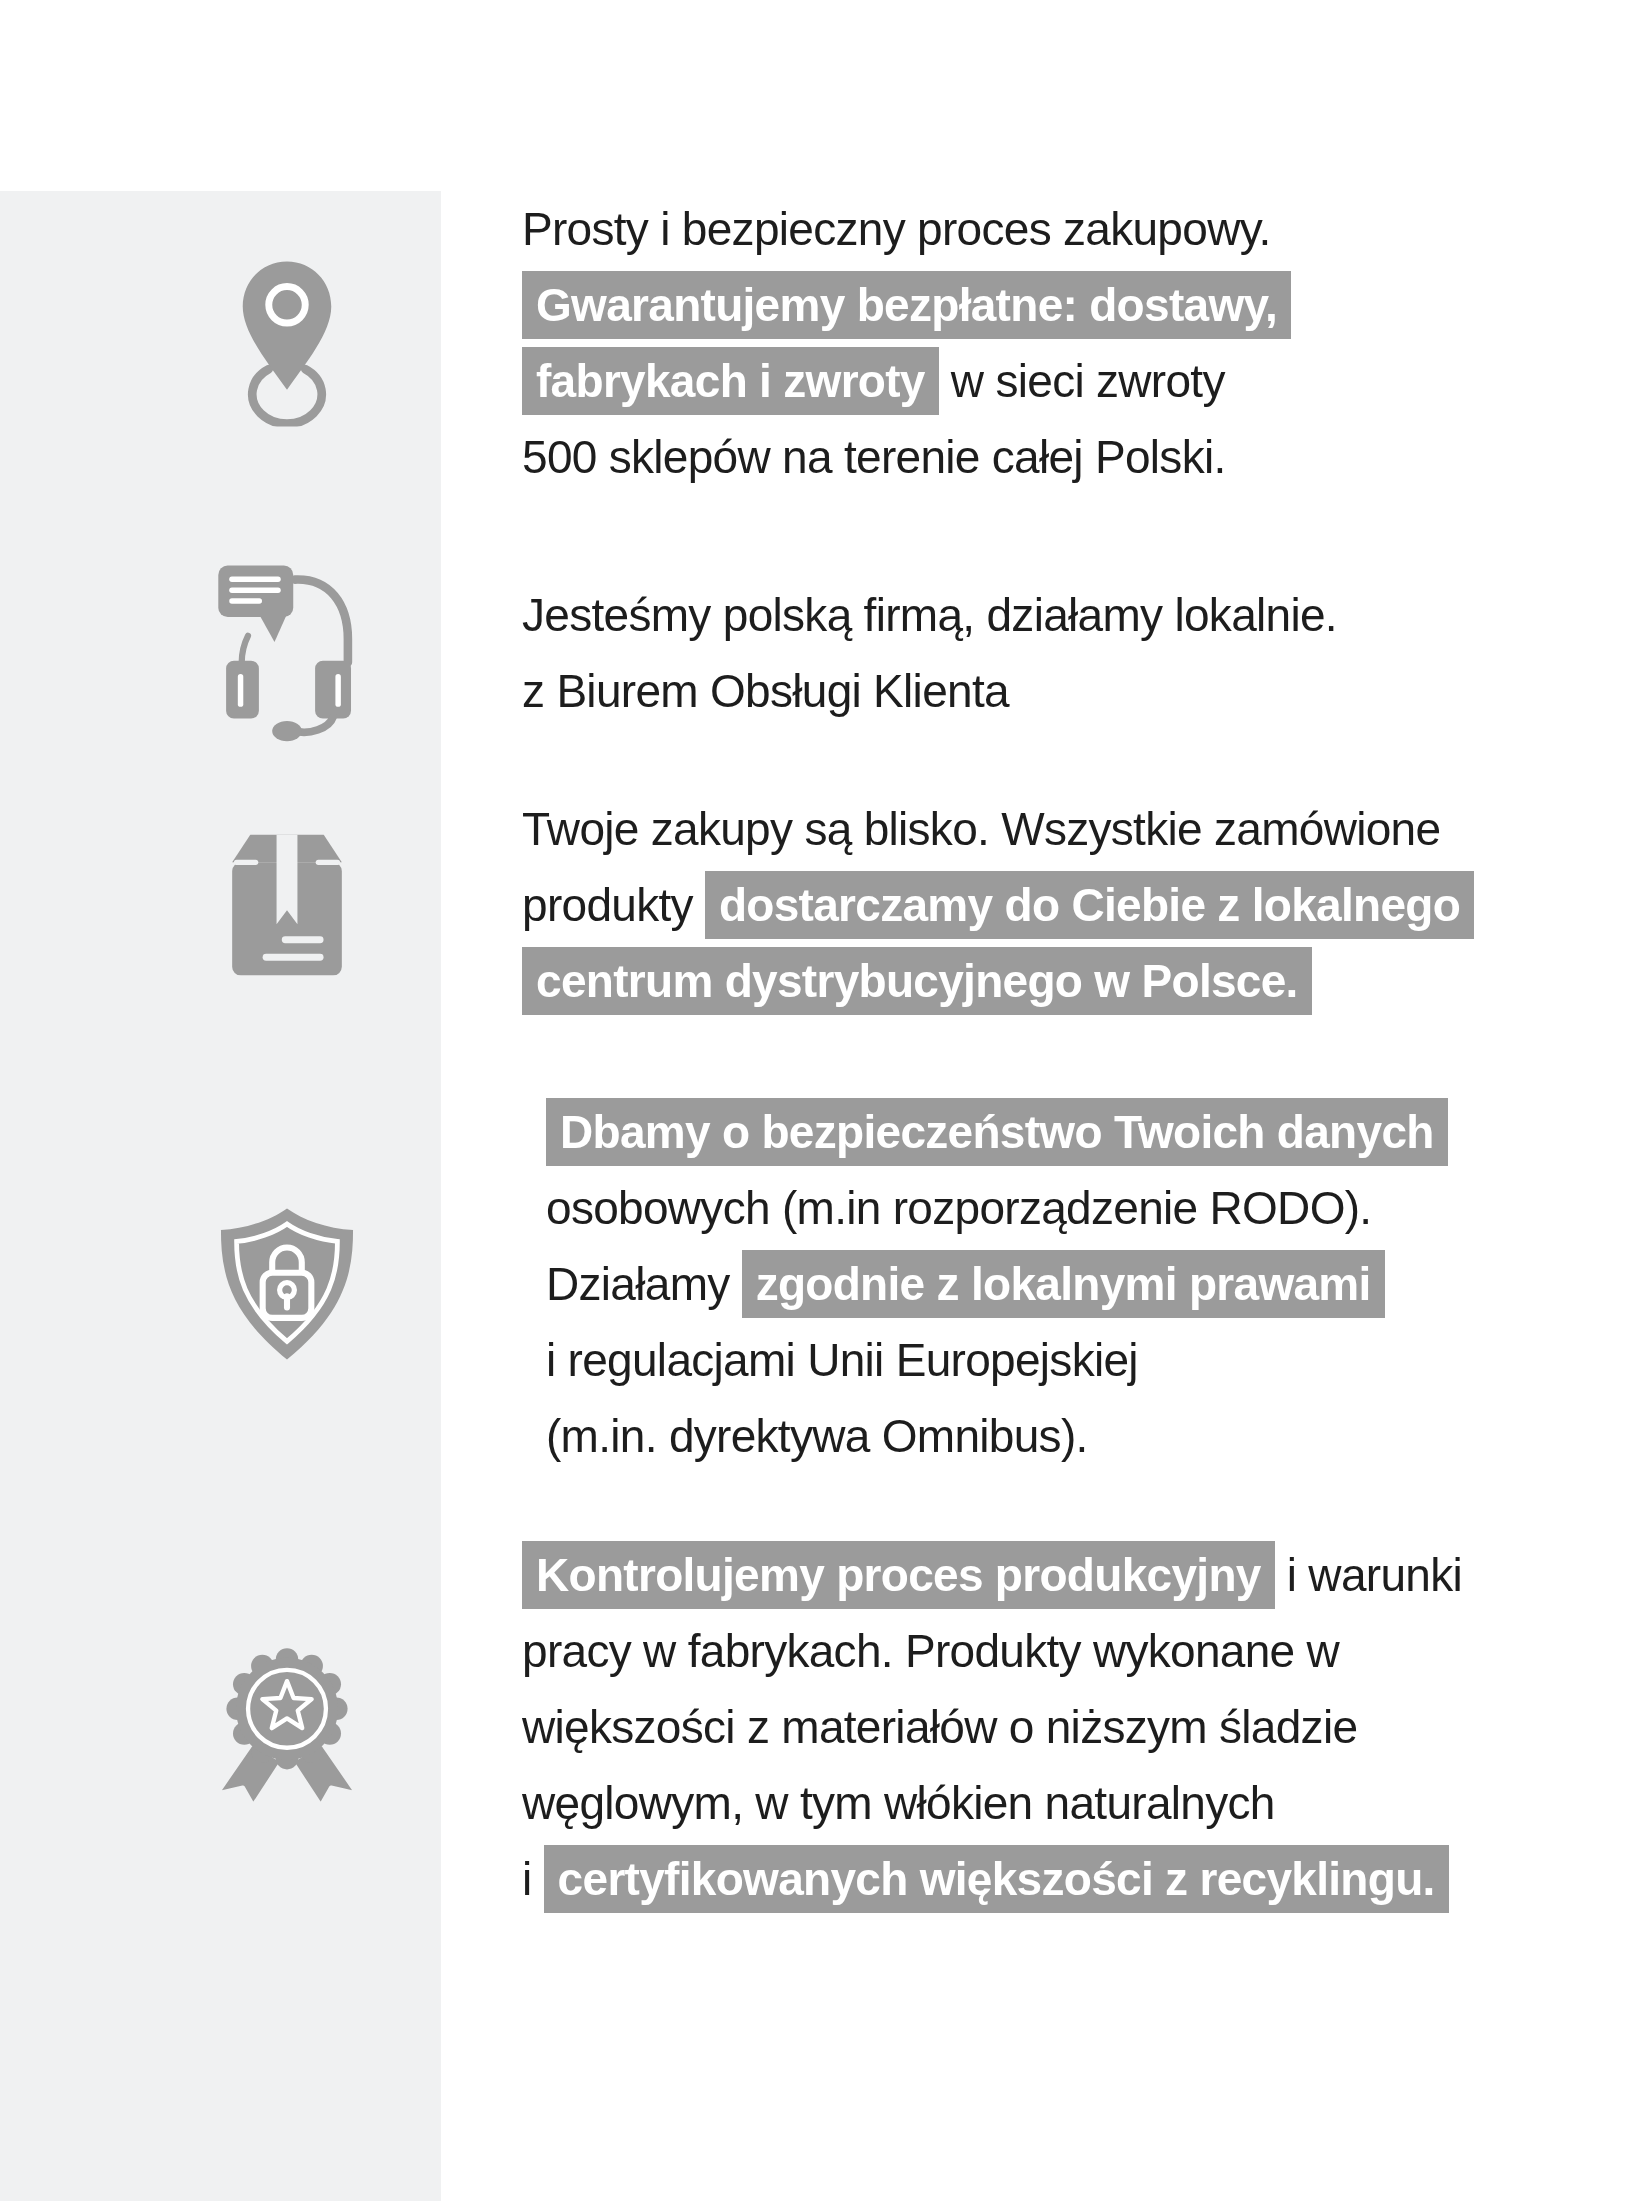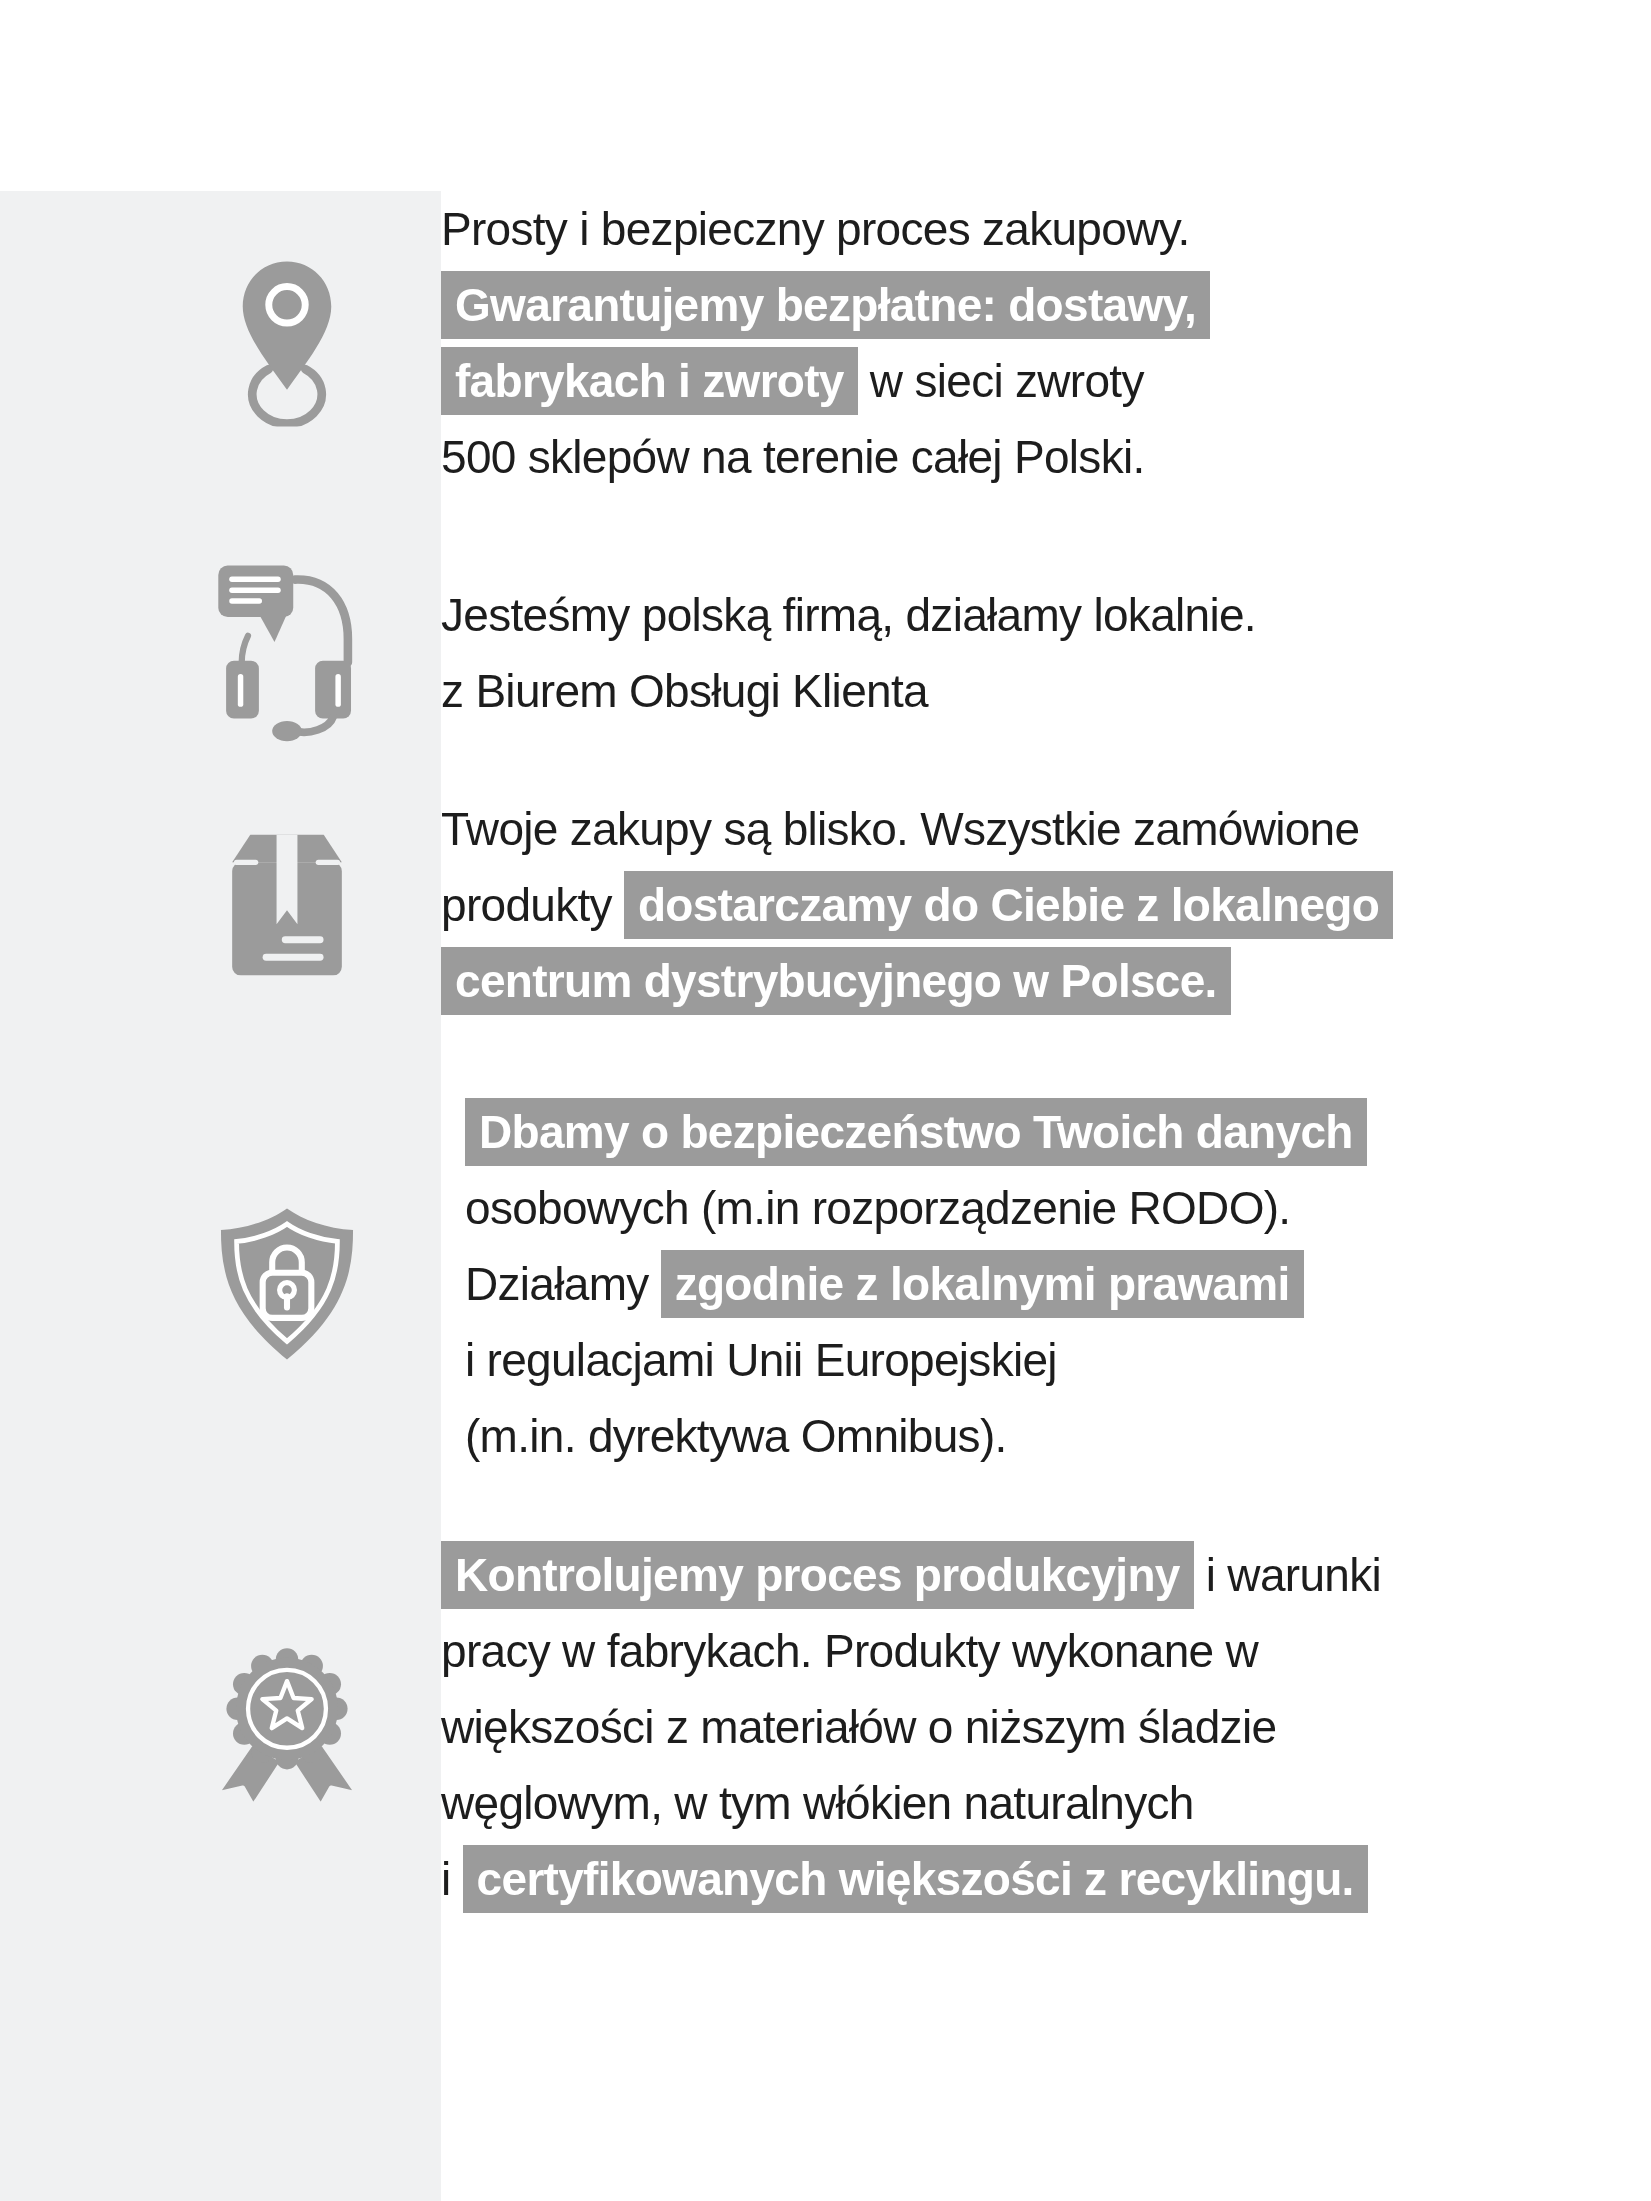--- a/index.html
+++ b/index.html
@@ -23,20 +23,21 @@
   .benefit.b3 { margin-top: 62px; }
   .benefit.b4 { margin-top: 75px; gap: 24px; }
   .benefit.b5 { margin-top: 63px; }
   .icon-col { width: 441px; flex: none; position: relative; }
   .icon-wrap {
     position: absolute; left: 287px; top: 50%;
     transform: translate(-50%, -50%);
     line-height: 0;
   }
   .text-col {
+    padding-left: 81px;
     font-size: 46px;
     line-height: 76px;
     letter-spacing: -0.7px;
     color: #1d1d1d;
     font-weight: 400;
   }
   .line { margin: 0; white-space: nowrap; }
   .hl {
     background: #9b9b9b;
     color: #ffffff;

